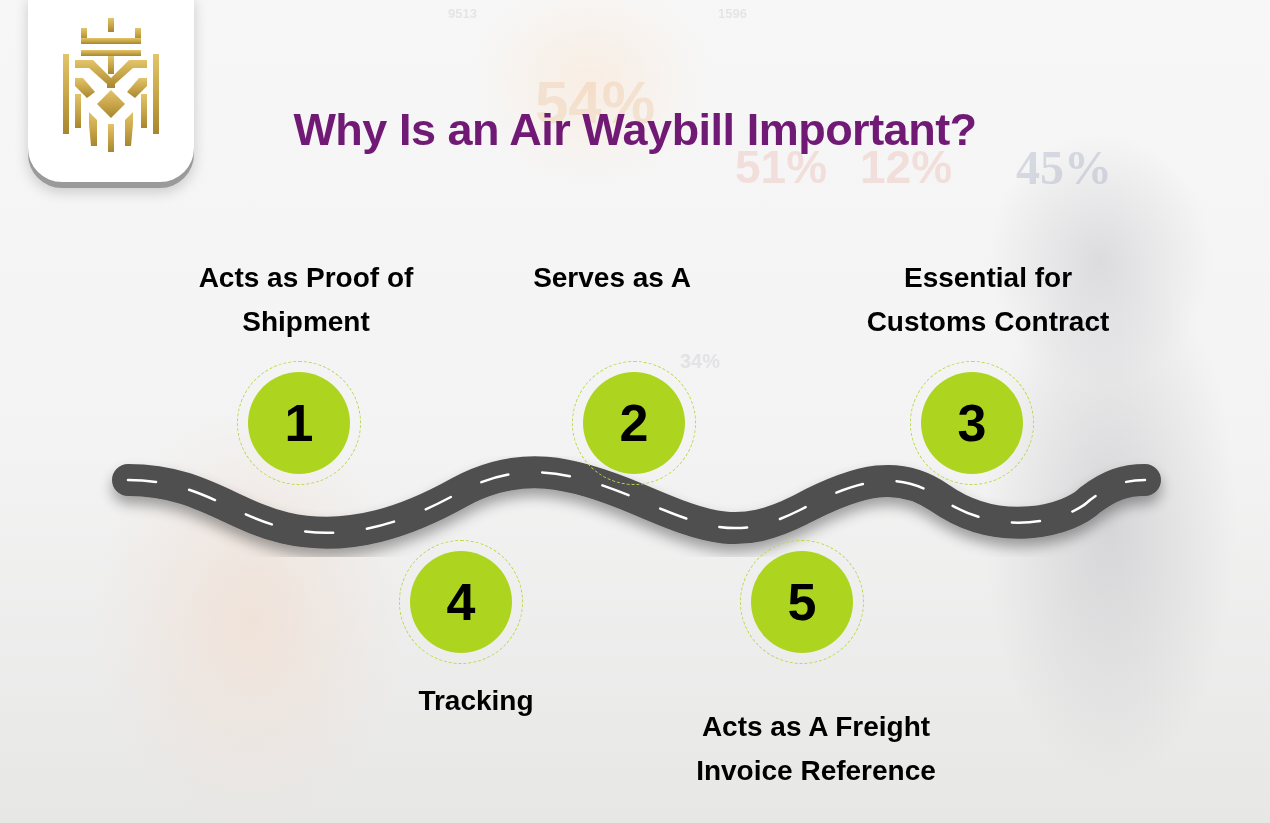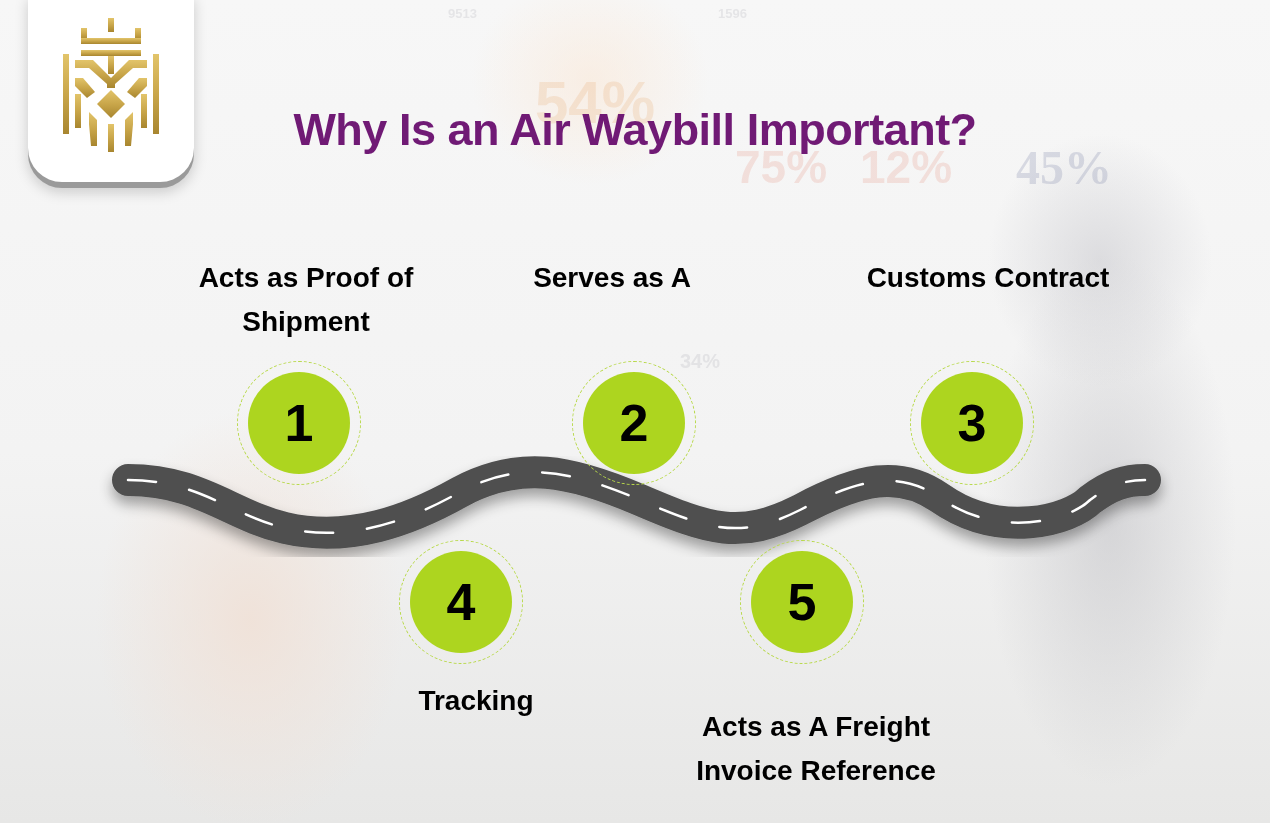--- a/index.html
+++ b/index.html
@@ -45,21 +45,21 @@
     }
     svg.road { position: absolute; left: 0; top: 0; }
   </style>
 </head>
 <body>
 
 <div class="bg"></div>
 <div class="bg-deco" style="left:448px;top:6px;font-size:13px;">9513</div>
 <div class="bg-deco" style="left:718px;top:6px;font-size:13px;">1596</div>
 <div class="bg-deco" style="left:535px;top:68px;font-size:60px;color:rgba(230,170,110,0.22);">54%</div>
-<div class="bg-deco" style="left:735px;top:140px;font-size:46px;color:rgba(230,120,100,0.18);">75%</div>
+<div class="bg-deco" style="left:735px;top:140px;font-size:46px;color:rgba(230,120,100,0.18);">51%</div>
 <div class="bg-deco" style="left:860px;top:140px;font-size:46px;color:rgba(230,120,100,0.18);">12%</div>
 <div class="bg-deco" style="left:1016px;top:140px;font-size:48px;color:rgba(80,90,140,0.18);font-family:Liberation Serif, serif;">45%</div>
 <div class="bg-deco" style="left:680px;top:350px;font-size:20px;">34%</div>
 
 <div class="logo-card">
   <svg width="100" height="140" viewBox="0 0 100 140">
     <defs>
       <linearGradient id="gold" x1="0" y1="0" x2="0" y2="1">
         <stop offset="0" stop-color="#e2c46a"></stop>
         <stop offset="0.5" stop-color="#c9a64a"></stop>
@@ -125,20 +125,21 @@
 </div>
 
 <div class="label" style="left:136px;top:256px;text-align:center;">
   <span>Acts as Proof of</span>
   <span>Shipment</span>
 </div>
 <div class="label" style="left:442px;top:256px;">
   <span>Serves as A</span>
 </div>
 <div class="label" style="left:818px;top:256px;">
+  <span>Essential for</span>
   <span>Customs Contract</span>
 </div>
 <div class="label" style="left:306px;top:679px;">
   <span>Tracking</span>
 </div>
 <div class="label" style="left:646px;top:679px;margin-top:26px;">
   <span>Acts as A Freight</span>
   <span>Invoice Reference</span>
 </div>
 

